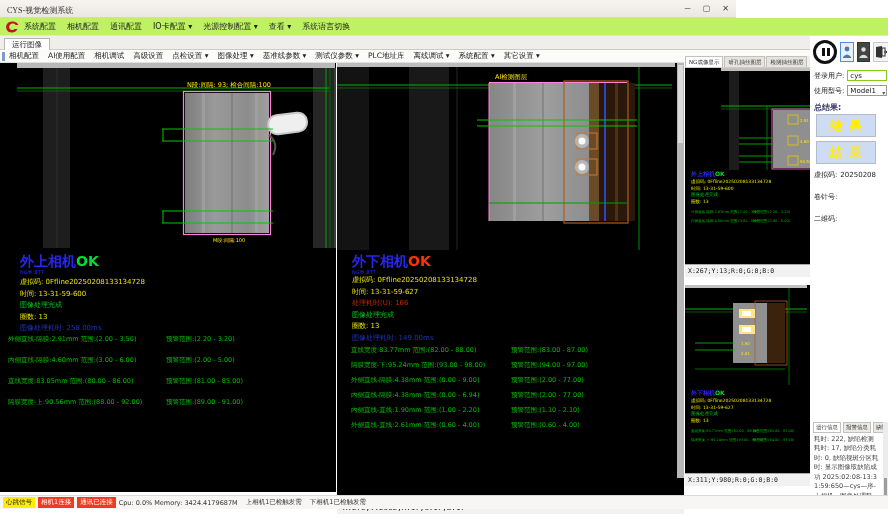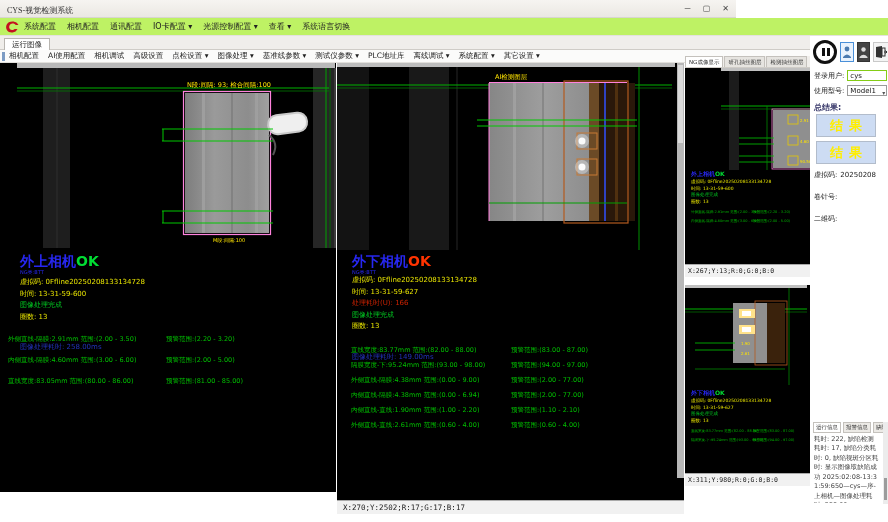--- a/index.html
+++ b/index.html
@@ -33,21 +33,21 @@
   .view { position:absolute; background:#000; overflow:hidden; }
   .view-left   { left:0;   top:63px; width:336px; height:429px;padding-left:17px; }
   .view-center { left:337px; top:63px; width:347px; height:451px;text-decoration:underline; }
   .ovl-title { position:absolute; font-size:14px; font-weight:bold; white-space:nowrap; }
   .ovl-title .cam { color:#2727f0; }
   .ovl-title .ok-g { color:#00dd33; }
   .ovl-title .ok-r { color:#ff3300; }
   .ovl-sub { position:absolute; font-size:5px; color:#2727f0; white-space:nowrap; }
   .ovl-block { position:absolute; }
   .ovl-block div { font-size:7px; line-height:11.5px; white-space:nowrap; }
-  .c-y { color:#e8e400; } .c-g { color:#00cc22; } .c-b { color:#2233bb;margin-top:19px; } .c-r { color:#cc2200; }
+  .c-y { color:#e8e400; } .c-g { color:#00cc22; } .c-b { color:#2233bb; } .c-r { color:#cc2200; }
   .meas { position:absolute; }
   .mrow { position:relative; }
   .view-left  .mrow { height:21px; }
   .view-center .mrow { height:15px; }
   .ml, .mr { position:absolute; top:0; font-size:6.5px; color:#00c000; white-space:nowrap; }
   .ml { left:0; }
   .view-left  .mr { left:158px; }
   .view-center .mr { left:160px; }
   .coordbar { position:absolute; left:0; bottom:0; width:100%; height:14px;
     background:#f1f1f1; border-top:1px solid #a9a9a9; font-family:"DejaVu Sans Mono", monospace;
@@ -216,20 +216,24 @@
         <span class="mr">预警范围:(2.20 - 3.20)</span>
       </div>
       <div class="mrow">
         <span class="ml">内侧直线-隔膜:4.60mm 范围:(3.00 - 6.00)</span>
         <span class="mr">预警范围:(2.00 - 5.00)</span>
       </div>
       <div class="mrow">
         <span class="ml">直线宽度:83.05mm 范围:(80.00 - 86.00)</span>
         <span class="mr">预警范围:(81.00 - 85.00)</span>
       </div>
+      <div class="mrow">
+        <span class="ml">隔膜宽度-上:90.56mm 范围:(88.00 - 92.00)</span>
+        <span class="mr">预警范围:(89.00 - 91.00)</span>
+      </div>
     </div>
   </div>
 
   <div class="view view-center">
     <svg width="347" height="187" viewBox="0 0 347 187">
       <rect x="0" y="0" width="347" height="187" fill="#000"></rect>
       <rect x="0" y="0" width="338" height="4" fill="#bdbdbd"></rect>
       <rect x="0" y="4" width="32" height="183" fill="#131313"></rect>
       <rect x="72" y="4" width="40" height="183" fill="#191919"></rect>
       <line x1="120" y1="4" x2="120" y2="187" stroke="#262626"></line>
@@ -444,14 +448,22 @@
       <div class="infotab sel">运行信息</div>
       <div class="infotab">报警信息</div>
       <div class="infotab">缺陷信息</div>
     </div>
     <div class="infotext">耗时: 222, 缺陷检测耗时: 17, 缺陷分类耗时: 0, 缺陷视斑分区耗时: 显示图像取缺陷成功 2025:02:08-13:31:59:650—cys—序-上相机—图像处理耗时: 258.00ms</div>
     <div class="sb-scroll">
         <div class="thumb"></div>
       </div>
   </div>
 
+  <div class="statusbar">
+    <span class="chip yellow">心跳信号</span>
+    <span class="chip red">相机1连接</span>
+    <span class="chip red">通讯已连接</span>
+    <span class="sb-text">Cpu: 0.0% Memory: 3424.4179687M</span>
+    <span class="sb-text">上相机1已检触发需</span>
+    <span class="sb-text">下相机1已检触发需</span>
+  </div>
 
 </div>
 
 </body></html>

